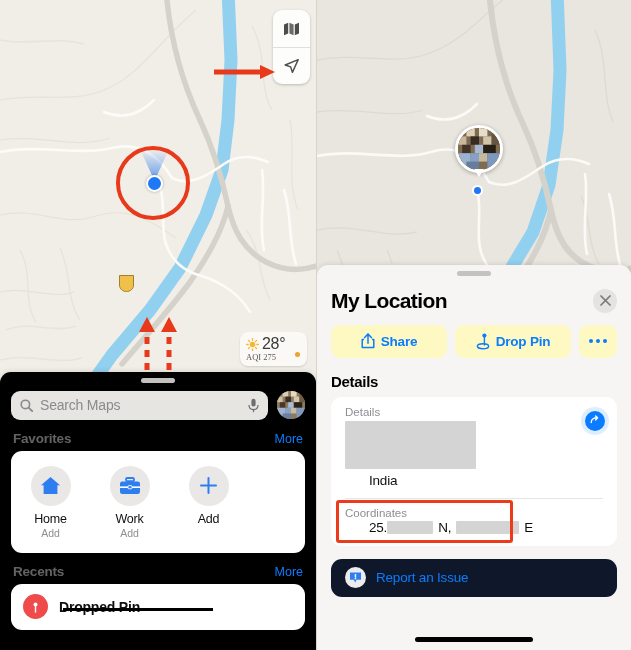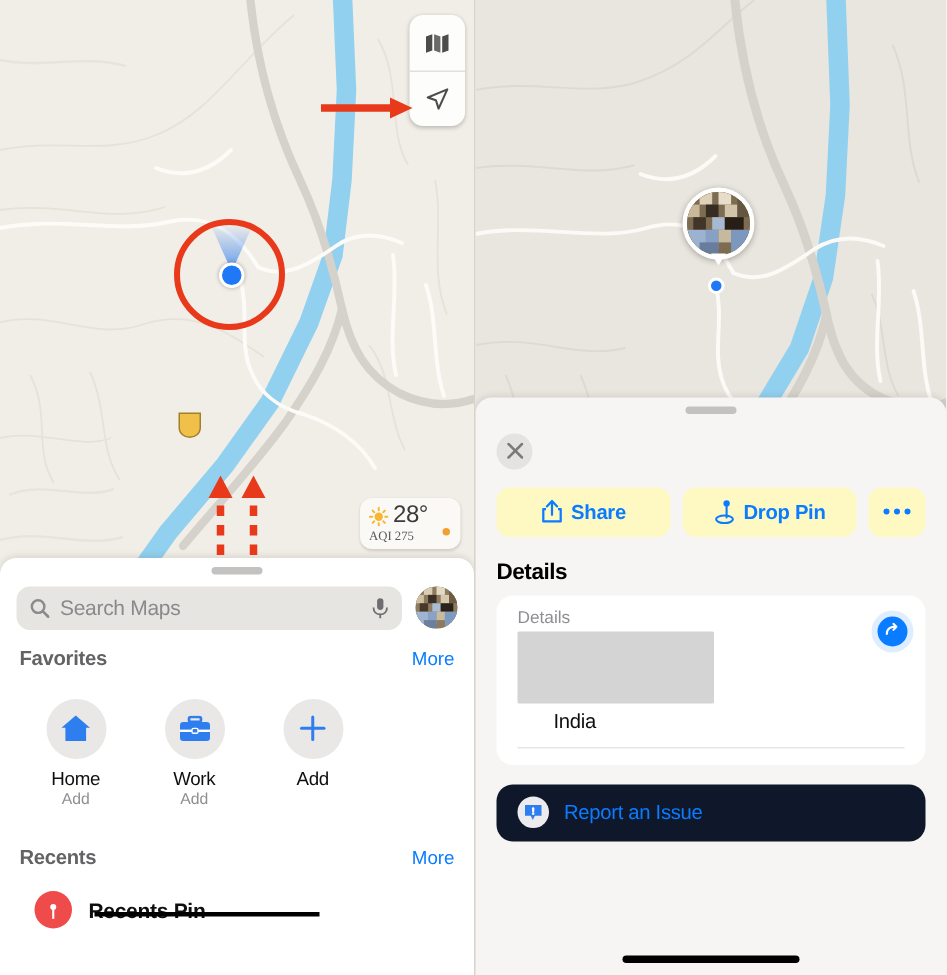--- a/index.html
+++ b/index.html
@@ -59,21 +59,21 @@
   .weather-temp{ font-size:16px; color:#3b3b3b; letter-spacing:-.3px; }
   .weather-aqi{ font-size:8.5px; color:#58585a; display:flex; align-items:flex-start; gap:19px; justify-content:center; margin-top:-1px;font-family:Liberation Serif, serif; }
   .aqi-dot{ width:5px; height:5px; border-radius:50%; background:#f0a12e; }
 
   
   .anno-up{ position:absolute; z-index:9; left:138px; top:315px; width:40px; height:60px; }
 
   
   .sheet-left{
     position:absolute; z-index:5; left:0; right:0; bottom:0; top:372px;
-    background:#ffffff; border-radius:11px 11px 0 0;
+    background:#000000; border-radius:11px 11px 0 0;
     box-shadow:0 -1px 5px rgba(0,0,0,.10);
   }
   .grabber{ width:34px; height:4.5px; border-radius:3px; background:#c3c2c0; margin:6px auto 0; }
 
   .search-row{ display:flex; align-items:center; gap:9px; padding:8px 11px 0 11px; }
   .search-box{
     flex:1; height:29px; background:#e7e5e2; border-radius:9px;
     display:flex; align-items:center; padding:0 9px; gap:7px;
   }
   .search-ph{ flex:1; font-size:14px; color:#8a8a8c; letter-spacing:-.2px; }
@@ -381,21 +381,21 @@
       </div>
 
       <div class="recent-card">
         <div class="recent-pin">
           <svg width="11" height="14" viewBox="0 0 11 14">
             <circle cx="5.5" cy="4.6" r="2" fill="#ffffff"></circle>
             <rect x="4.8" y="4.6" width="1.4" height="8" fill="#ffffff"></rect>
           </svg>
         </div>
         <span class="recent-name">
-          <span>Recents Pin</span>
+          <span>Dropped Pin</span>
           <span class="redact-strike"></span>
         </span>
       </div>
 
     </div>
   </div>
 
   <div class="panel-right">
 
     <div class="map">
@@ -449,20 +449,21 @@
         </svg>
       </div>
       <div class="pin-tip"></div>
     </div>
     <div class="r-locdot"></div>
 
     <div class="sheet-right">
       <div class="grabber"></div>
 
       <div class="sheet-head">
+        <span class="sheet-title">My Location</span>
         <span class="close-btn">
           <svg width="11" height="11" viewBox="0 0 11 11">
             <line x1="1" y1="1" x2="10" y2="10" stroke="#7b7b7e" stroke-width="1.7" stroke-linecap="round"></line>
             <line x1="10" y1="1" x2="1" y2="10" stroke="#7b7b7e" stroke-width="1.7" stroke-linecap="round"></line>
           </svg>
         </span>
       </div>
 
       <div class="action-row">
         <div class="act-btn share">
@@ -499,20 +500,31 @@
           <div class="fld-value" style="margin-top:4px;">India</div>
         </div>
         <span class="dir-btn">
           <svg width="11" height="11" viewBox="0 0 11 11">
             <path d="M1.2,7.6 C1.2,4 4,2.6 7.6,2.8 M7.6,2.8 L5.6,0.9 M7.6,2.8 L5.6,4.9" fill="none" stroke="#ffffff" stroke-width="1.4" stroke-linecap="round" stroke-linejoin="round"></path>
           </svg>
         </span>
 
         <div class="det-div"></div>
 
+        <div class="coord-wrap" style="margin-top:8px;">
+          <div class="anno-box"></div>
+          <div class="fld-label">Coordinates</div>
+          <div class="coord-line">
+            <span class="fld-value">25.</span>
+            <span class="redact-block" style="width:46px;height:13px;display:inline-block;"></span>
+            <span class="fld-value" style="margin-left:5px;">N,</span>
+            <span class="redact-block" style="width:63px;height:13px;display:inline-block;margin-left:5px;"></span>
+            <span class="fld-value" style="margin-left:5px;">E</span>
+          </div>
+        </div>
       </div>
 
       <div class="issue-card">
         <span class="issue-ico">
           <svg width="13" height="13" viewBox="0 0 13 13">
             <path d="M1,1.6 L12,1.6 L12,8.8 L7.6,8.8 L6.2,11.6 L4.8,8.8 L1,8.8 Z" fill="#2f7ef0"></path>
             <rect x="5.7" y="3.1" width="1.5" height="3.4" rx=".7" fill="#ffffff"></rect>
             <circle cx="6.45" cy="7.4" r=".85" fill="#ffffff"></circle>
           </svg>
         </span>

